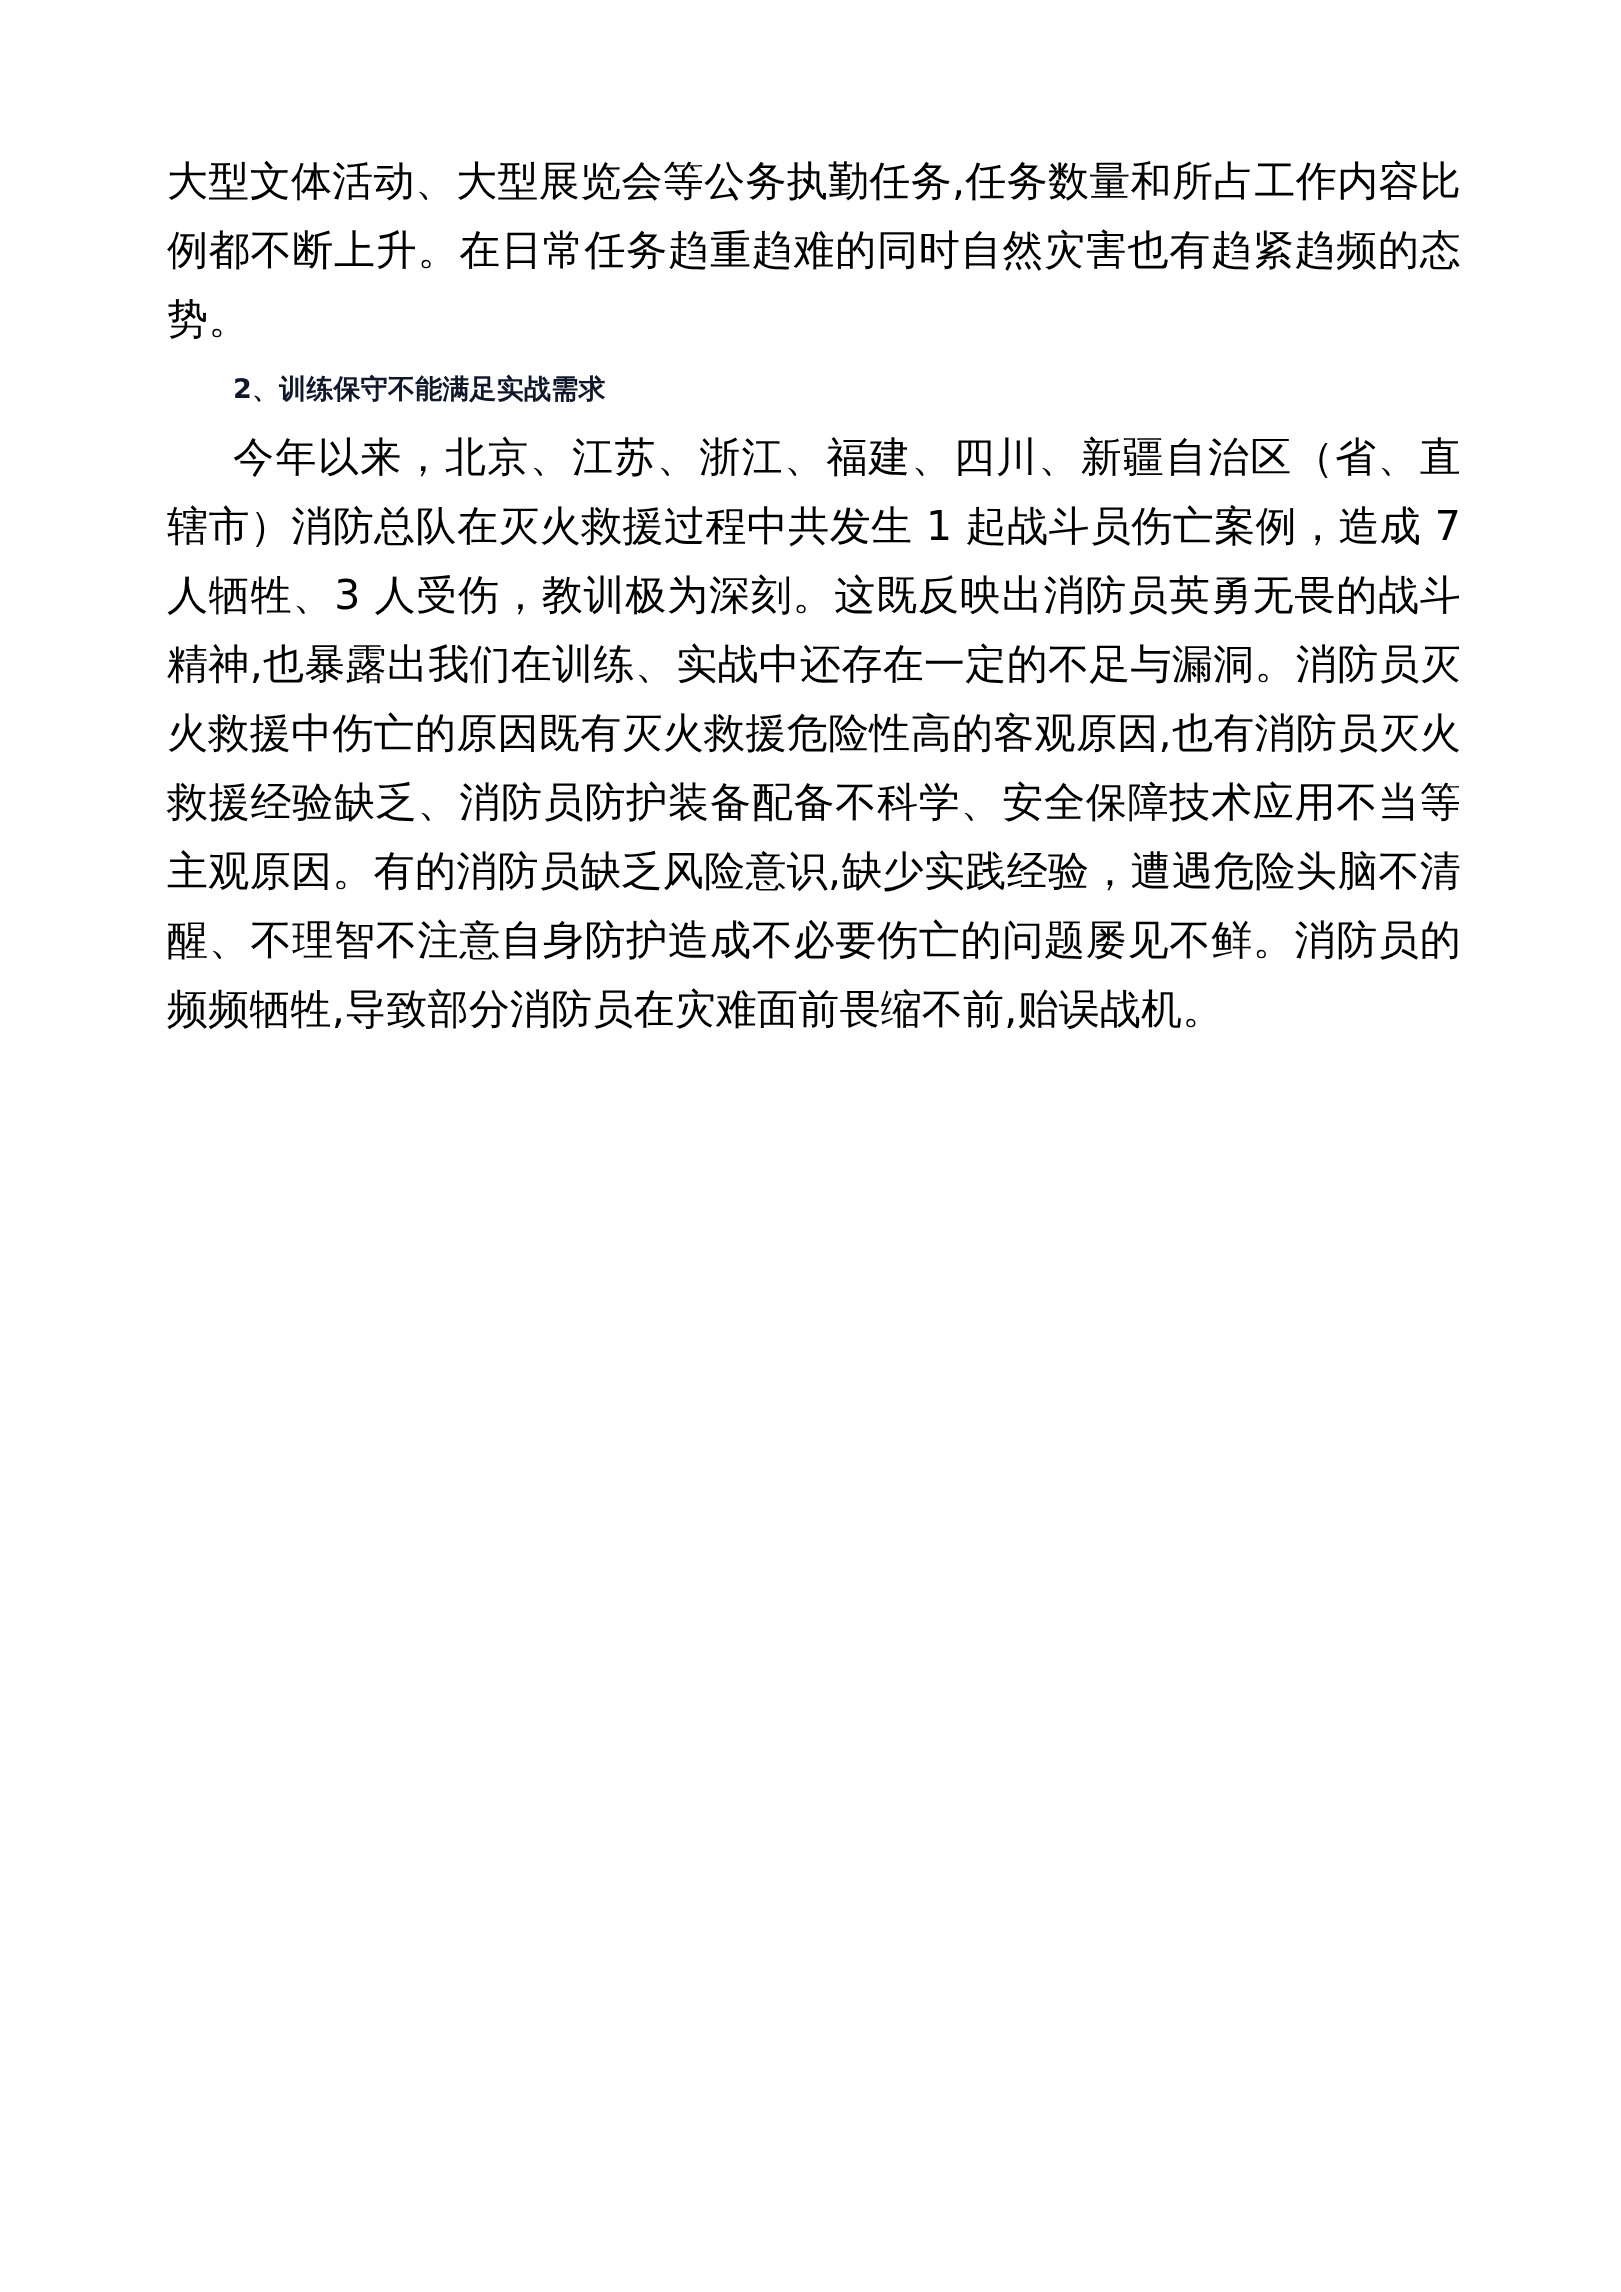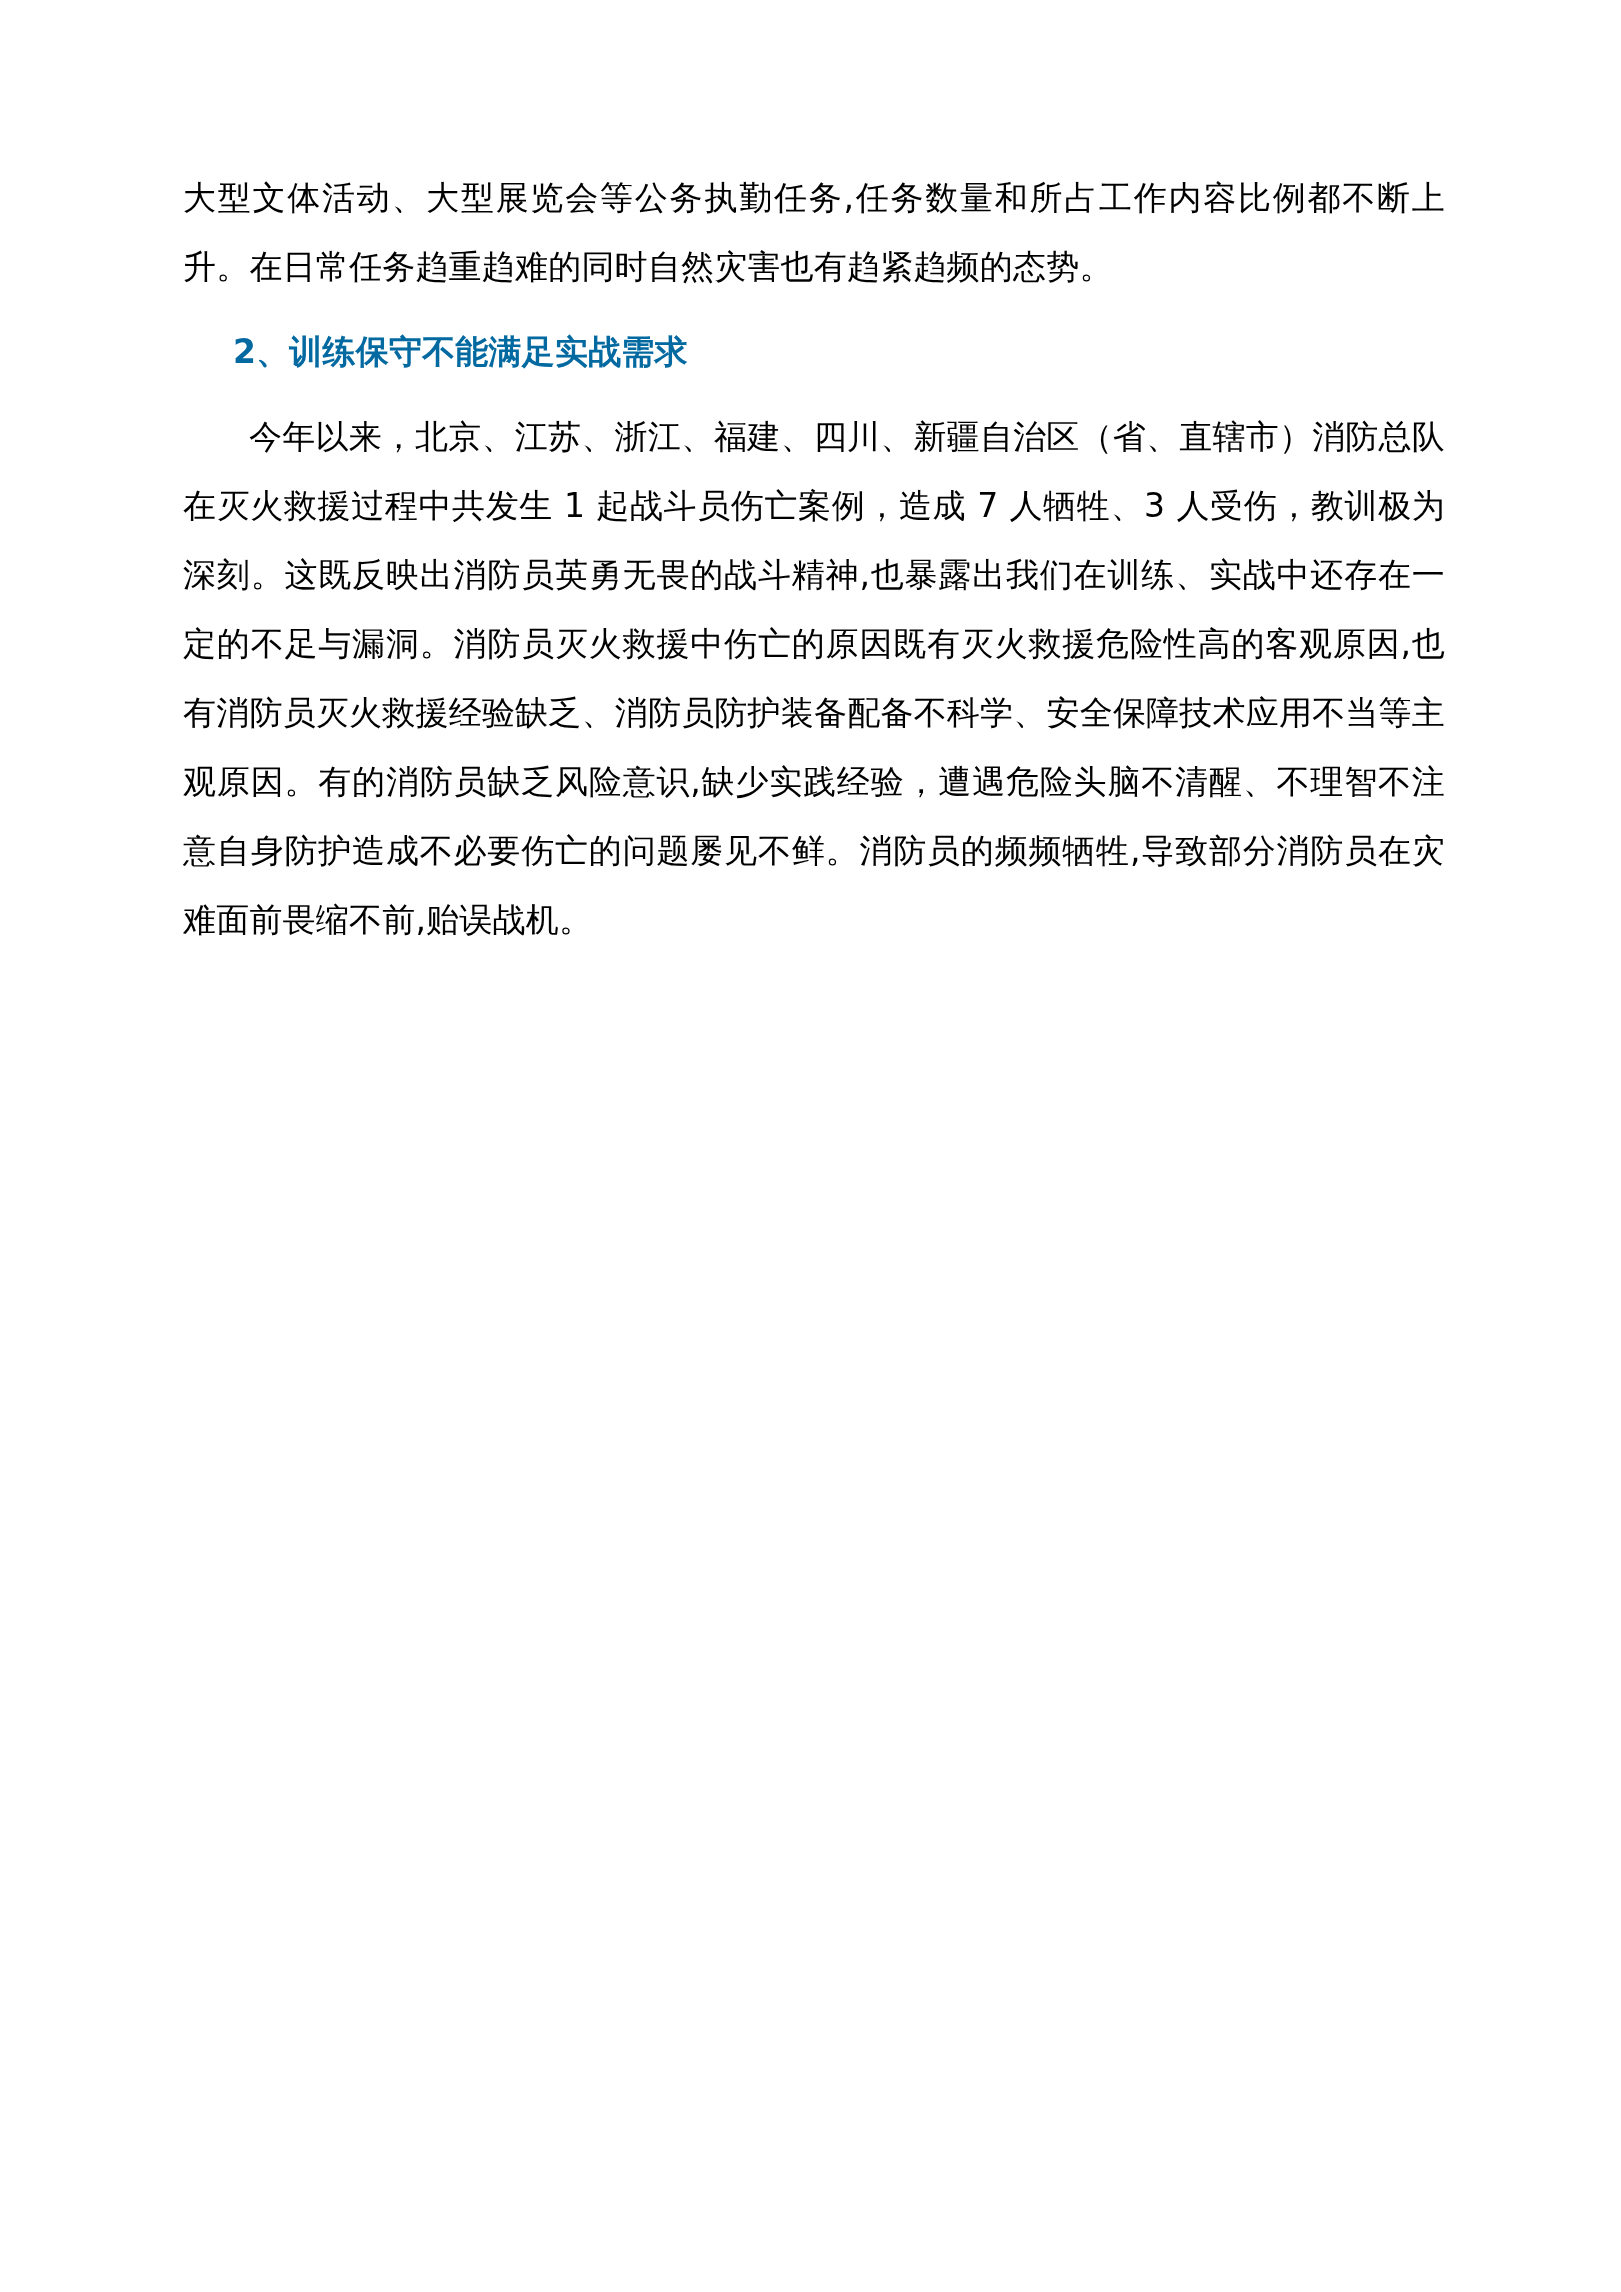--- a/index.html
+++ b/index.html
@@ -18,39 +18,39 @@
     box-sizing: border-box;
     overflow: hidden;
   }
   .content {
     position: absolute;
     left: 167px;
     top: 147px;
     width: 1294px;
   }
   .para {
-    font-size: 33px;
+    font-size: 41px;
     line-height: 69px;
     color: #000000;
     text-align: justify;
     text-justify: inter-ideograph;
     text-align-last: left;
     letter-spacing: 0.2px;
-    margin: 16px;
+    margin: 0;
     white-space: normal;
     word-break: break-all;
   }
   .para.indent {
     text-indent: 66px;
   }
   .heading {
-    font-size: 33px;
+    font-size: 27px;
     line-height: 69px;
     font-weight: bold;
-    color: #0369a1;
+    color: #0f172a;
     text-indent: 66px;
     margin: 0;
     letter-spacing: 0.2px;
   }
 </style>
 </head>
 <body>
 
 <div class="page">
   <div class="content">

